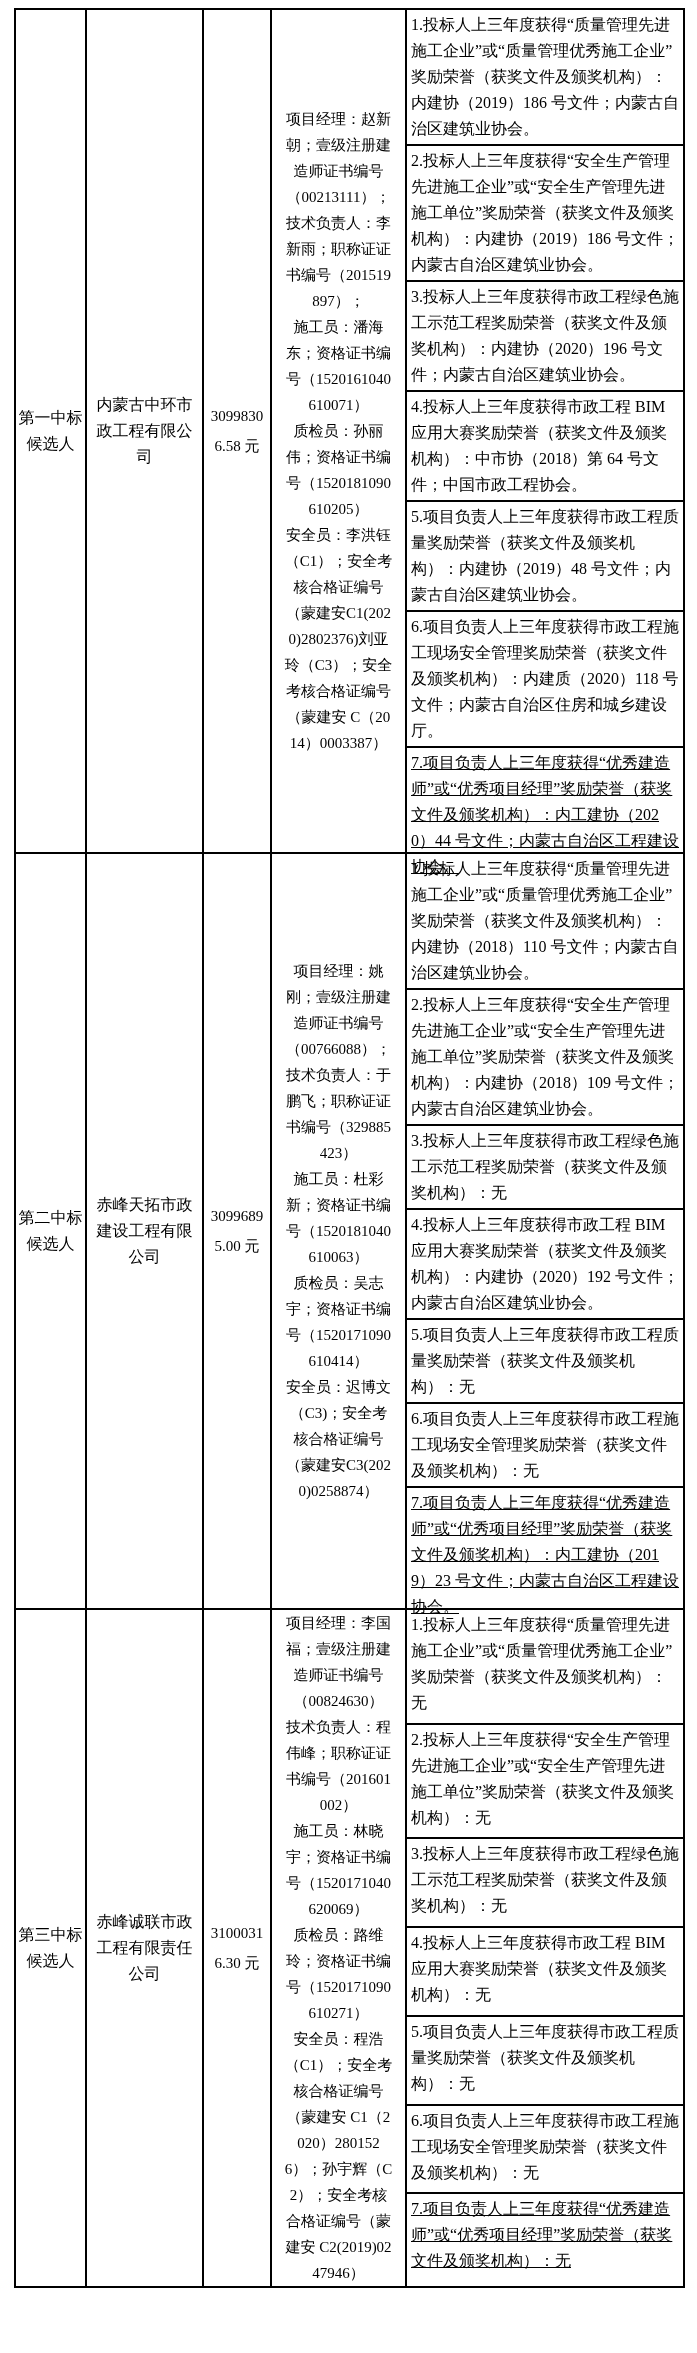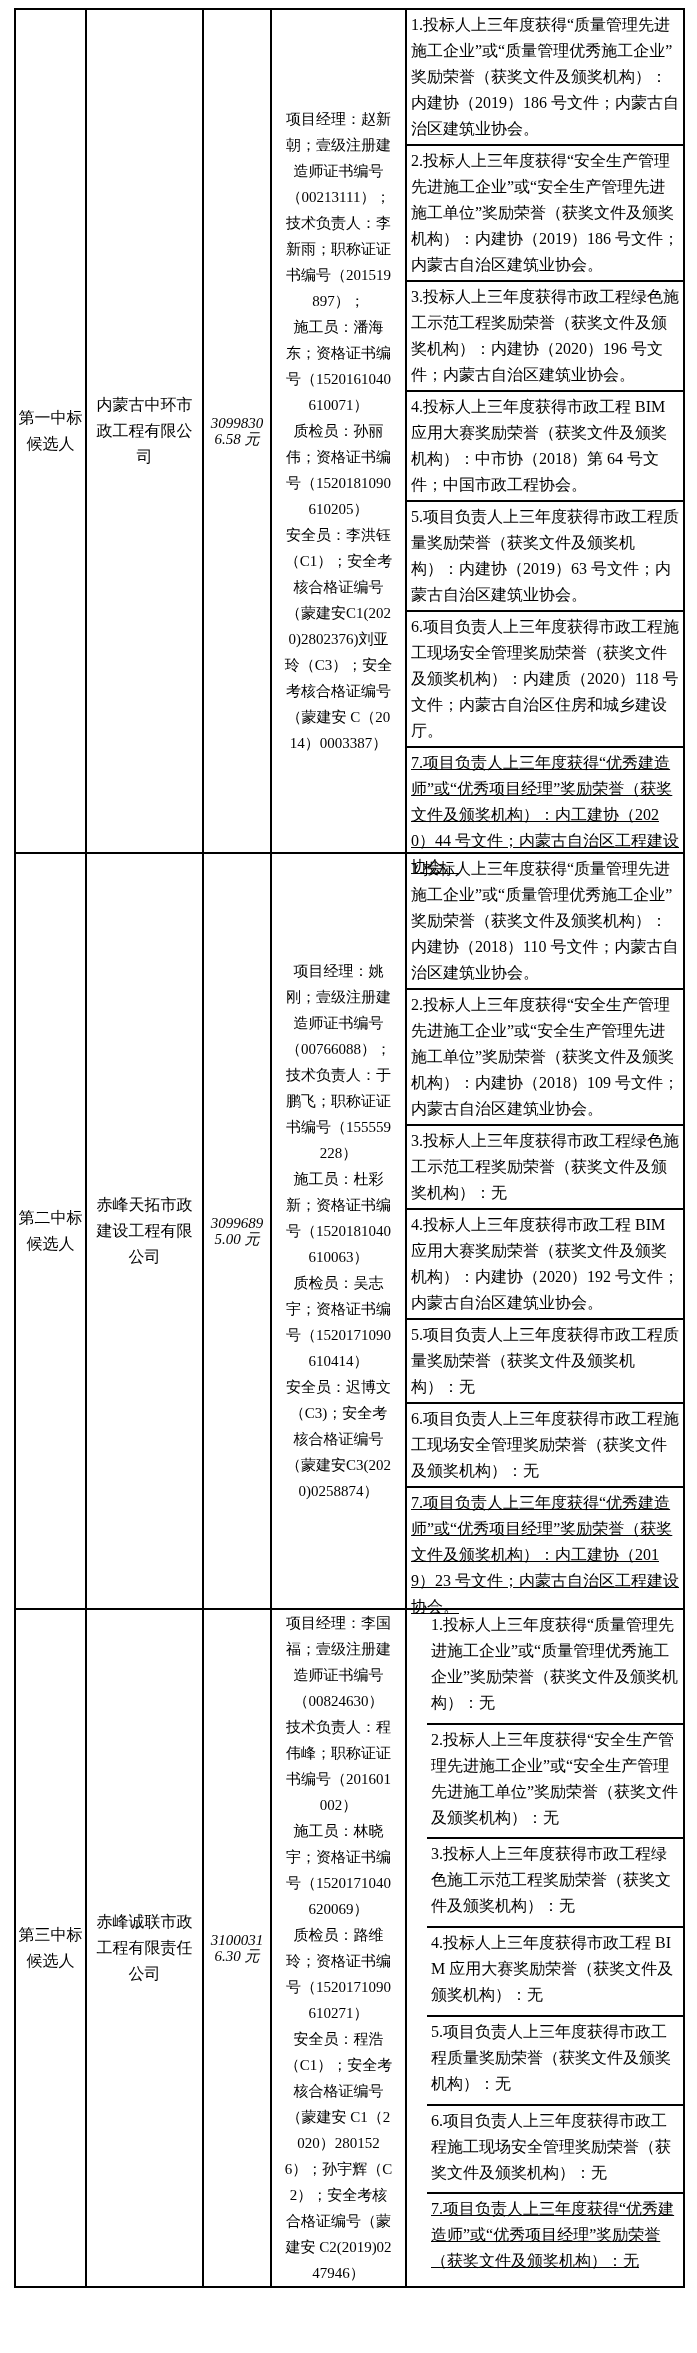--- a/index.html
+++ b/index.html
@@ -34,37 +34,36 @@
     text-align:center;
     vertical-align:middle;
     font-size:16px;
     line-height:26px;
     padding:0 2px;
   }
   .c-price {
     text-align:center;
     vertical-align:middle;
     font-size:15px;
-    line-height:16px;
+    line-height:30px;
     word-break:break-all;
     padding:0 2px;
-    font-style:italic;
   }
   .c-personnel {
     text-align:center;
     vertical-align:middle;
     font-size:15px;
     line-height:26px;
     word-break:break-all;
     padding:0 12px;
   }
   .c-awards { padding:0; vertical-align:top; }
   .c-awards.h1 .awards-stack { height:840px; }
   .c-awards.h2 .awards-stack { height:752px; }
-  .c-awards.h3 .awards-stack { height:671px;padding-left:20px; }
+  .c-awards.h3 .awards-stack { height:671px; }
   .awards-stack {
     display:flex;
     flex-direction:column;
   }
   .award-item {
     flex:1 1 auto;
     border-bottom:2px solid #000;
     font-size:16px;
     line-height:26px;
     padding:2px 4px;
@@ -97,34 +96,34 @@
           <div>施工员：潘海东；资格证书编号（1520161040610071）</div>
           <div>质检员：孙丽伟；资格证书编号（1520181090610205）</div>
           <div>安全员：李洪钰（C1）；安全考核合格证编号（蒙建安C1(2020)2802376)刘亚玲（C3）；安全考核合格证编号（蒙建安 C（2014）0003387）</div>
         </td>
         <td class="c-awards h1">
           <div class="awards-stack">
             <div class="award-item">1.投标人上三年度获得“质量管理先进施工企业”或“质量管理优秀施工企业”奖励荣誉（获奖文件及颁奖机构）：内建协（2019）186 号文件；内蒙古自治区建筑业协会。</div>
             <div class="award-item">2.投标人上三年度获得“安全生产管理先进施工企业”或“安全生产管理先进施工单位”奖励荣誉（获奖文件及颁奖机构）：内建协（2019）186 号文件；内蒙古自治区建筑业协会。</div>
             <div class="award-item">3.投标人上三年度获得市政工程绿色施工示范工程奖励荣誉（获奖文件及颁奖机构）：内建协（2020）196 号文件；内蒙古自治区建筑业协会。</div>
             <div class="award-item">4.投标人上三年度获得市政工程 BIM 应用大赛奖励荣誉（获奖文件及颁奖机构）：中市协（2018）第 64 号文件；中国市政工程协会。</div>
-            <div class="award-item">5.项目负责人上三年度获得市政工程质量奖励荣誉（获奖文件及颁奖机构）：内建协（2019）63 号文件；内蒙古自治区建筑业协会。</div>
+            <div class="award-item">5.项目负责人上三年度获得市政工程质量奖励荣誉（获奖文件及颁奖机构）：内建协（2019）48 号文件；内蒙古自治区建筑业协会。</div>
             <div class="award-item">6.项目负责人上三年度获得市政工程施工现场安全管理奖励荣誉（获奖文件及颁奖机构）：内建质（2020）118 号文件；内蒙古自治区住房和城乡建设厅。</div>
             <div class="award-item">7.项目负责人上三年度获得“优秀建造师”或“优秀项目经理”奖励荣誉（获奖文件及颁奖机构）：内工建协（2020）44 号文件；内蒙古自治区工程建设协会。</div>
           </div>
         </td>
       </tr>
 
       <tr class="tr-r2">
         <td class="c-rank">第二中标候选人</td>
         <td class="c-bidder">赤峰天拓市政建设工程有限公司</td>
         <td class="c-price">30996895.00 元</td>
         <td class="c-personnel">
           <div>项目经理：姚刚；壹级注册建造师证书编号（00766088）；</div>
-          <div>技术负责人：于鹏飞；职称证证书编号（155559228）</div>
+          <div>技术负责人：于鹏飞；职称证证书编号（329885423）</div>
           <div>施工员：杜彩新；资格证书编号（1520181040610063）</div>
           <div>质检员：吴志宇；资格证书编号（1520171090610414）</div>
           <div>安全员：迟博文（C3)；安全考核合格证编号（蒙建安C3(2020)0258874）</div>
         </td>
         <td class="c-awards h2">
           <div class="awards-stack">
             <div class="award-item">1.投标人上三年度获得“质量管理先进施工企业”或“质量管理优秀施工企业”奖励荣誉（获奖文件及颁奖机构）：内建协（2018）110 号文件；内蒙古自治区建筑业协会。</div>
             <div class="award-item">2.投标人上三年度获得“安全生产管理先进施工企业”或“安全生产管理先进施工单位”奖励荣誉（获奖文件及颁奖机构）：内建协（2018）109 号文件；内蒙古自治区建筑业协会。</div>
             <div class="award-item">3.投标人上三年度获得市政工程绿色施工示范工程奖励荣誉（获奖文件及颁奖机构）：无</div>
             <div class="award-item">4.投标人上三年度获得市政工程 BIM 应用大赛奖励荣誉（获奖文件及颁奖机构）：内建协（2020）192 号文件；内蒙古自治区建筑业协会。</div>

